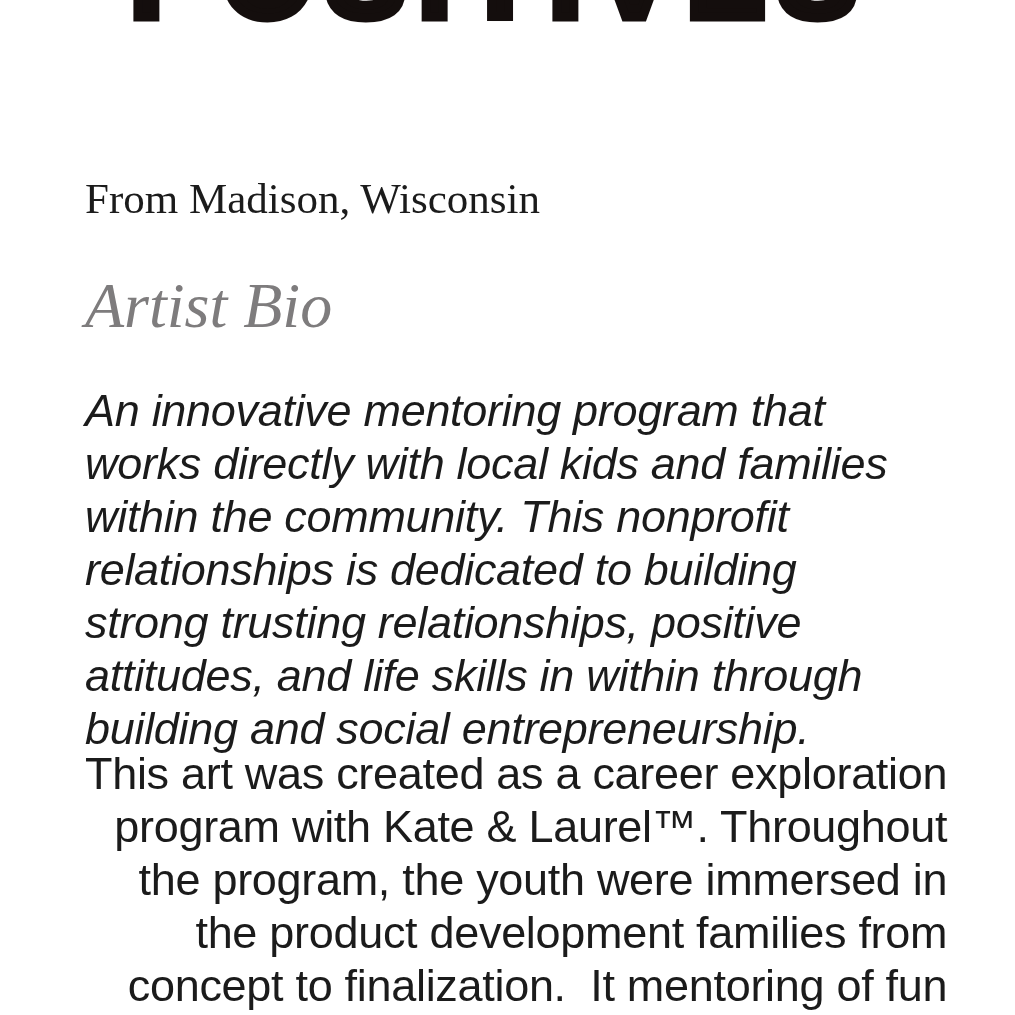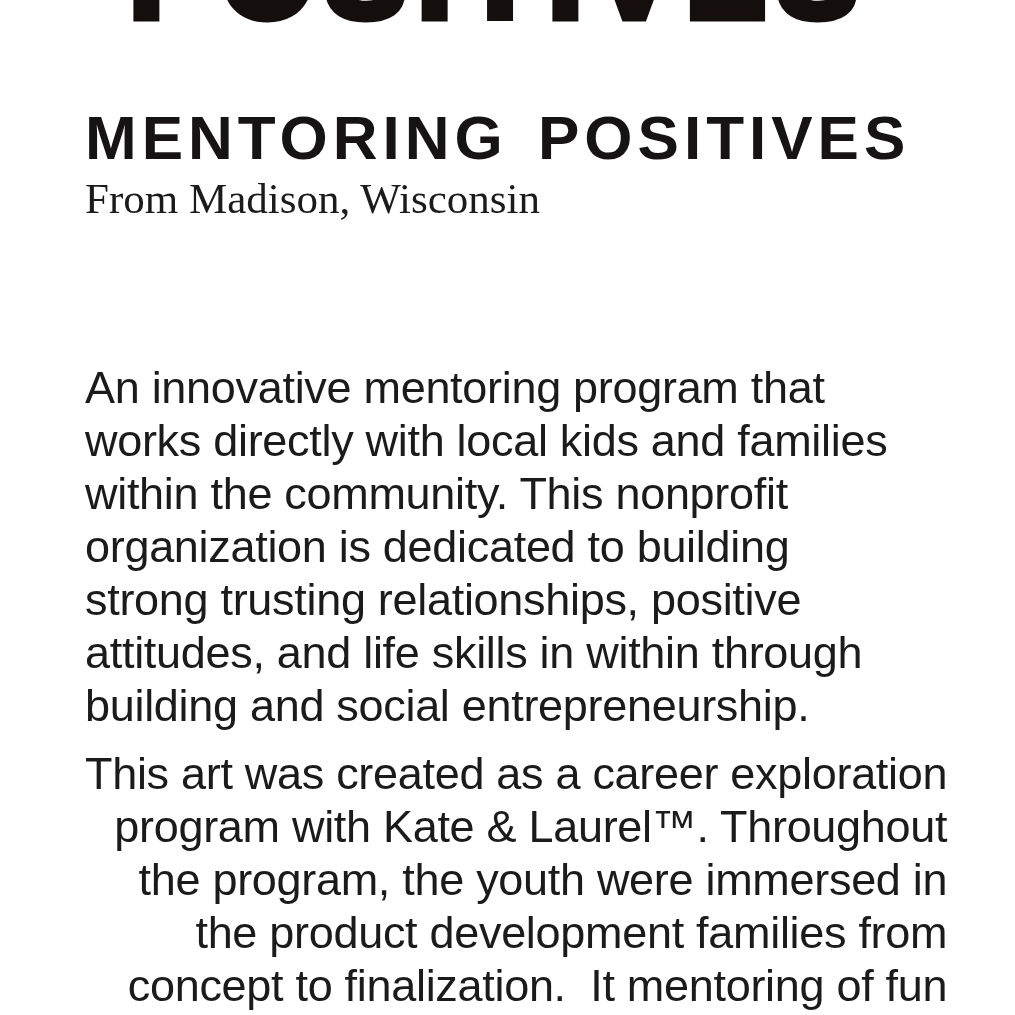--- a/index.html
+++ b/index.html
@@ -75,51 +75,51 @@
     font-weight: normal;
     white-space: nowrap;
     color: #7e7c7d;
   }
 
   .para {
     position: absolute;
     left: 85px;
     color: #1b1b1b;
   }
-  .para-1 { top: 361px; }
+  .para-1 { top: 384px; font-style: italic; }
   .para-2 { top: 747px; text-align: right; }
 
   .line {
     font-size: 45px;
     line-height: 53px;
     height: 53px;
     letter-spacing: -0.3px;
     white-space: pre;   
     color: #1b1b1b;
   }
 </style>
 </head>
 <body>
 
 <div class="page">
 
   <div class="logo-clip">
     <span class="logo-text">POSITIVES</span>
   </div>
 
-  <h1 class="title" style="margin:0">MENTORING POSITIVES</h1>
 
   <div class="subtitle">From Madison, Wisconsin</div>
 
+  <h2 class="bio-heading" style="margin:0">Artist Bio</h2>
 
   <div class="para para-1">
       <div class="line">An innovative mentoring program that</div>
       <div class="line">works directly with local kids and families</div>
       <div class="line">within the community. This nonprofit</div>
-      <div class="line">organization is dedicated to building</div>
+      <div class="line">relationships is dedicated to building</div>
       <div class="line">strong trusting relationships, positive</div>
       <div class="line">attitudes, and life skills in within through</div>
       <div class="line">building and social entrepreneurship.</div>
     </div>
 
   <div class="para para-2">
       <div class="line">This art was created as a career exploration</div>
       <div class="line">program with Kate &amp; Laurel™. Throughout</div>
       <div class="line">the program, the youth were immersed in</div>
       <div class="line">the product development families from</div>

